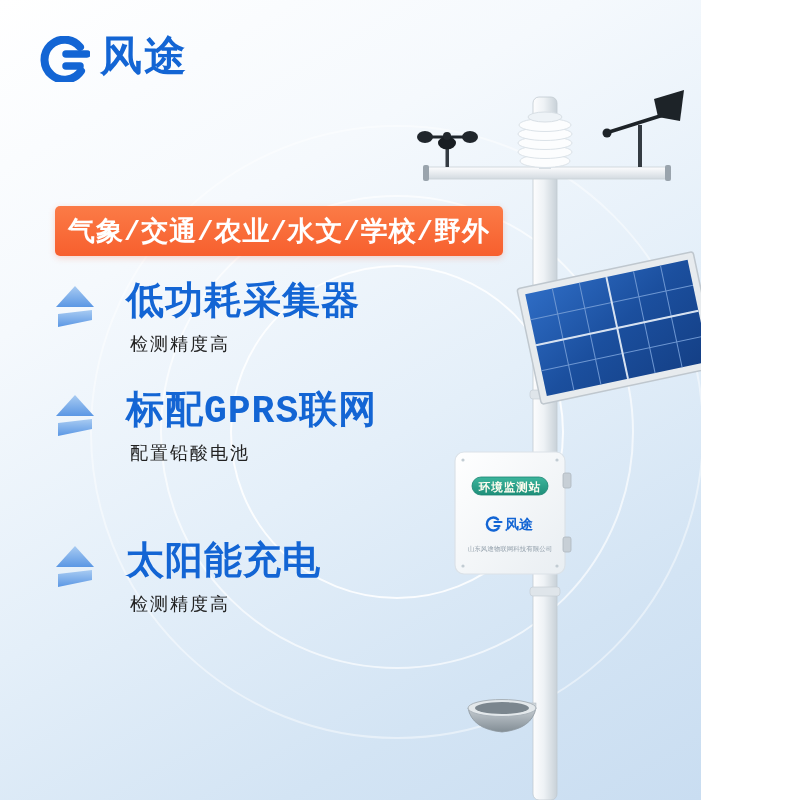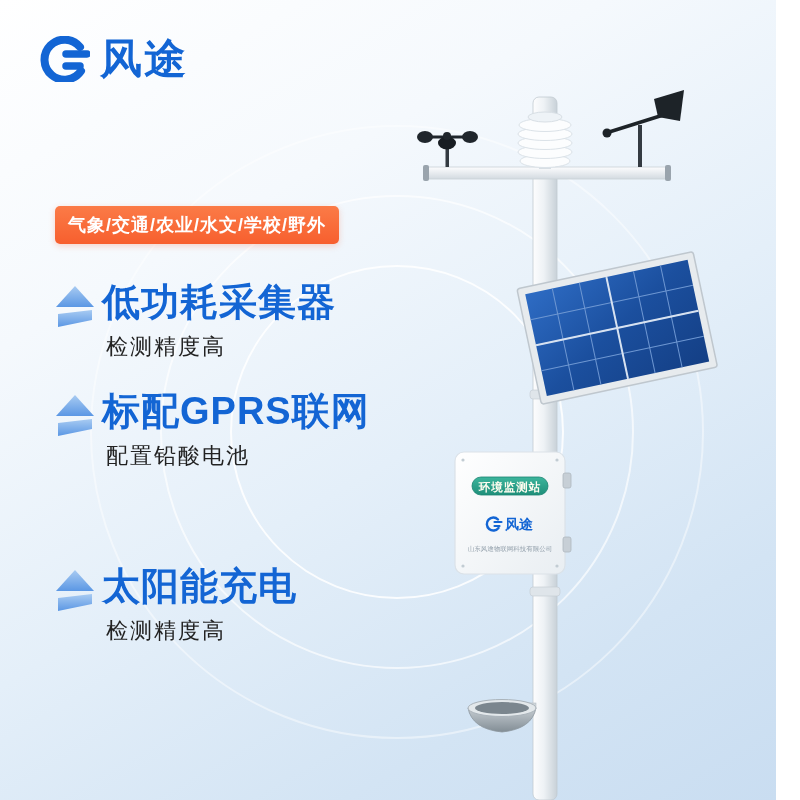--- a/index.html
+++ b/index.html
@@ -1,42 +1,42 @@
 <!DOCTYPE html>
 <html><head>
 <meta charset="utf-8">
 <style>
   html,body{margin:0;padding:0;background:#fff;}
   .page{
-    position:relative;width:776px;height:800px;overflow:hidden;
+    position:relative;width:701px;height:800px;overflow:hidden;
     background:linear-gradient(150deg,#ffffff 0%,#f5f9fd 28%,#e4eff9 55%,#d3e4f4 80%,#c9ddf1 100%);
-    font-family:Liberation Sans, sans-serif;
+    font-family:Liberation Mono, monospace;
   }
   
   .ring{position:absolute;border-radius:50%;pointer-events:none;}
   .ring.r1{left:230px;top:265px;width:330px;height:330px;border:2px solid rgba(255,255,255,0.85);}
   .ring.r2{left:160px;top:195px;width:470px;height:470px;border:2px solid rgba(255,255,255,0.65);}
   .ring.r3{left:90px;top:125px;width:610px;height:610px;border:2px solid rgba(255,255,255,0.45);}
 
   .logo{position:absolute;left:40px;top:36px;display:flex;align-items:center;gap:10px;z-index:3;}
   .logo .name{font-size:42px;font-weight:bold;color:#1365d4;letter-spacing:2px;line-height:1;}
 
   .badge{
     position:absolute;left:55px;top:206px;z-index:3;
     background:linear-gradient(180deg,#fb7b47,#f75f2e);
-    color:#ffffff;font-size:18px;font-weight:bold;letter-spacing:1px;
+    color:#ffffff;font-size:27px;font-weight:bold;letter-spacing:1px;
     padding:7px 13px;border-radius:5px;box-shadow:0 2px 6px rgba(247,95,46,0.25);
   }
 
   .features{position:absolute;left:56px;top:0;margin:0;padding:0;list-style:none;z-index:3;width:460px;}
-  .feature{position:absolute;left:0;display:flex;align-items:flex-start;gap:8px;}
-  .feature.f1{top:283px}.feature.f2{top:392px}.feature.f3{top:567px}
+  .feature{position:absolute;left:0;display:flex;align-items:flex-start;gap:32px;}
+  .feature.f1{top:283px}.feature.f2{top:392px}.feature.f3{top:543px}
   .arrow{width:38px;height:46px;flex:0 0 38px;margin-top:3px;}
   .ftitle{font-size:38px;font-weight:bold;color:#1365d4;line-height:1.05;letter-spacing:1px;white-space:nowrap;}
-  .fsub{font-size:22px;color:#222;margin-top:9px;padding-left:4px;letter-spacing:2px;white-space:nowrap;}
+  .fsub{font-size:18px;color:#222;margin-top:9px;padding-left:4px;letter-spacing:2px;white-space:nowrap;}
 
   .product{position:absolute;left:370px;top:75px;width:380px;height:725px;z-index:2;}
 </style>
 </head>
 <body>
 
 <svg width="0" height="0" style="position:absolute" aria-hidden="true">
   <defs>
     <linearGradient id="arrowGrad" x1="0" y1="0" x2="0" y2="1">
       <stop offset="0" stop-color="#a8cbf2"></stop>

